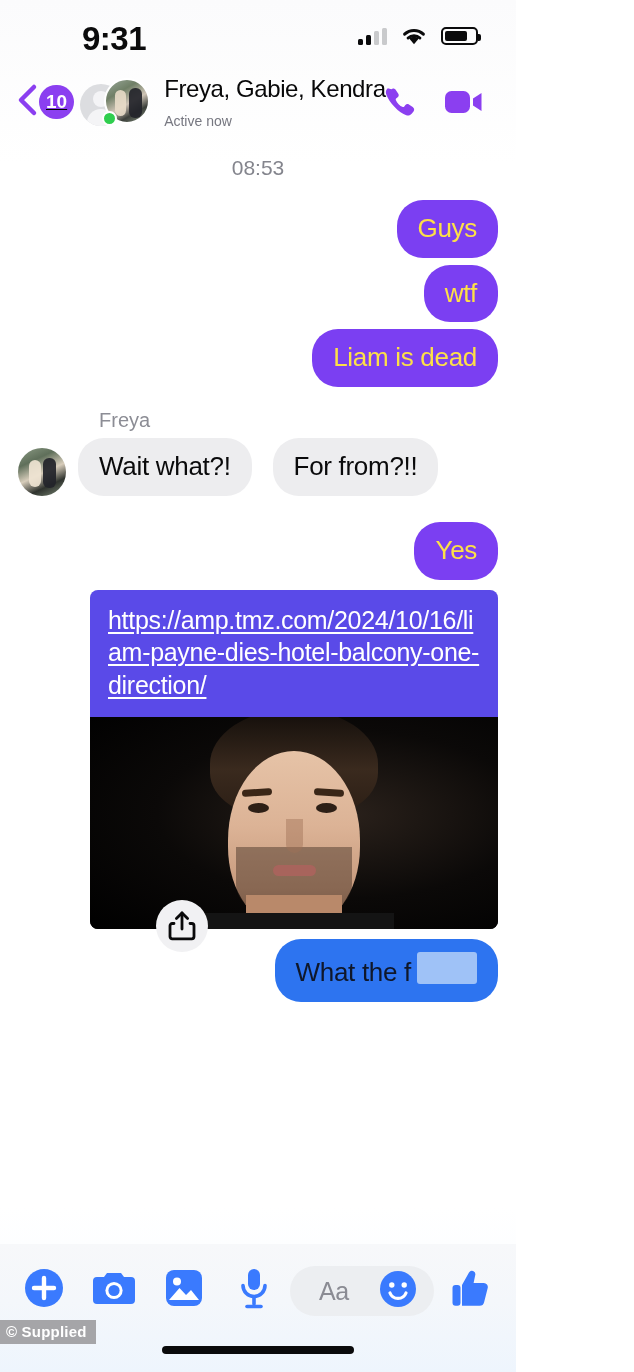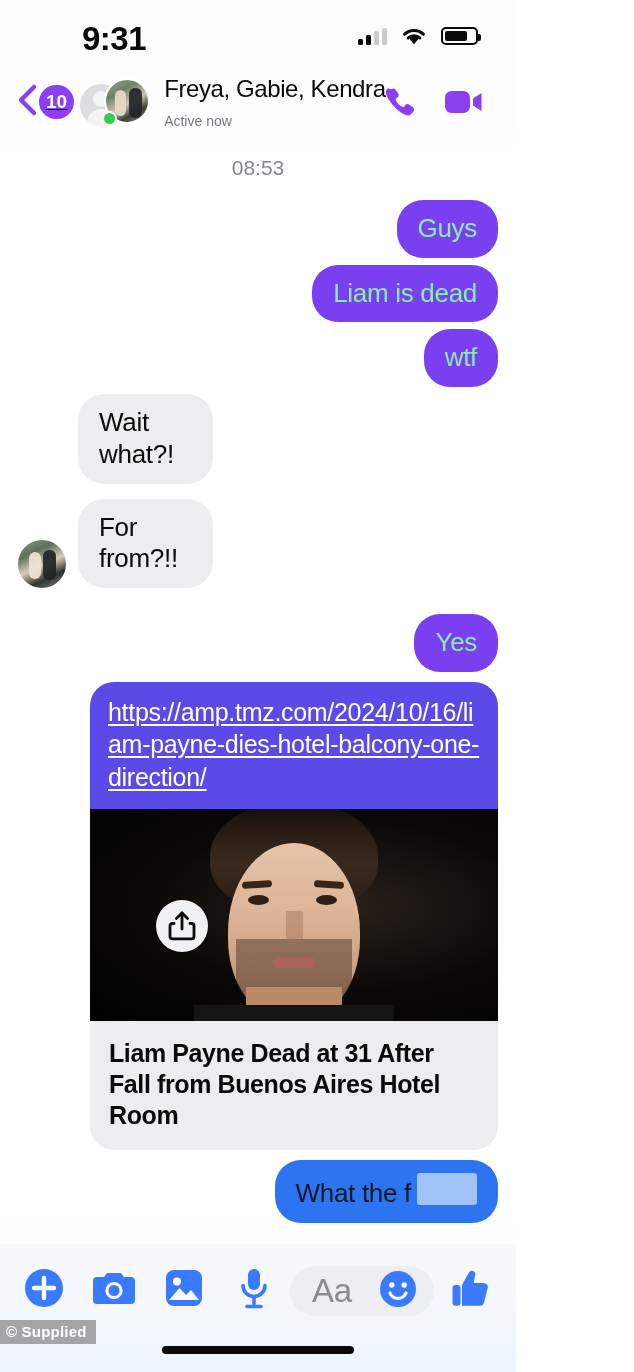--- a/index.html
+++ b/index.html
@@ -128,49 +128,49 @@
   .row.in  { justify-content:flex-start; }
 
   .bubble {
     max-width:78%;
     padding:13px 21px;
     border-radius:26px;
     font-size:26px; line-height:1.22;
     letter-spacing:-0.3px;
     word-break:break-word;
   }
-  .bubble.out { background:#7b3ff2; color:#86efac; }
+  .bubble.out { background:#7b3ff2; color:#fde047; }
   .bubble.out.blue { background:#2d74f0; color:#0f172a; }
   .bubble.in  { background:#ededef; color:#0a0a0b; }
 
   .sender-name {
     font-size:20px; color:#8c8d95;
     margin:22px 0 6px 81px;
   }
   .in-group { display:flex; align-items:flex-end; }
   .in-avatar {
     width:48px; height:48px; border-radius:24px; flex:0 0 auto;
     margin-right:12px; overflow:hidden; position:relative;
     background:linear-gradient(155deg,#8d9c86 0%,#5f6f5a 28%,#d8cdbb 52%,#2f332e 74%,#7f8d79 100%);
   }
   .in-avatar .p1 { position:absolute; left:11px; top:12px; width:12px; height:27px; border-radius:6px; background:#efe4d2; opacity:.92; }
   .in-avatar .p2 { position:absolute; left:25px; top:10px; width:13px; height:30px; border-radius:6px; background:#22232a; opacity:.93; }
-  .in-stack { display:flex; flex-direction:column; align-items:flex-start; gap:15px; }
+  .in-stack { display:flex; flex-direction:row; align-items:flex-start; gap:21px; }
 
   
   .share-btn {
     position:absolute; left:156px; top:762px;
     width:52px; height:52px; border-radius:26px;
     background:#f1f1f3;
     display:flex; align-items:center; justify-content:center;
   }
 
   
   .link-card {
-    width:408px; border-radius:24px; overflow:hidden;
+    width:408px; border-radius:8px; overflow:hidden;
     background:#ededef;
   }
   .link-url {
     background:#5a4ae8; color:#ffffff;
     padding:14px 18px 16px;
     font-size:25px; line-height:1.30; letter-spacing:-0.3px;
     text-decoration:underline; text-underline-offset:3px;
     word-break:break-all;
   }
   .link-img {
@@ -230,21 +230,21 @@
     padding:22px 22px 0;
   }
   .comp-icons { display:flex; align-items:center; gap:26px; }
   .comp-icon { width:44px; height:44px; display:flex; align-items:center; justify-content:center; }
   .comp-input {
     flex:1 1 auto; height:50px; margin:0 14px;
     background:#eceef1; border-radius:25px;
     display:flex; align-items:center;
     padding:0 16px 0 22px;
   }
-  .comp-placeholder { flex:1 1 auto; font-size:33px; color:#8a8b93; letter-spacing:-0.3px; }
+  .comp-placeholder { flex:1 1 auto; font-size:25px; color:#8a8b93; letter-spacing:-0.3px;margin-left:7px; }
   .thumb-btn { width:46px; height:46px; display:flex; align-items:center; justify-content:center; }
 
   .home-indicator {
     position:absolute; left:50%; transform:translateX(-50%);
     bottom:18px; width:192px; height:8px; border-radius:4px; background:#0a0a0b;
   }
   .watermark {
     position:absolute; left:0; bottom:28px;
     background:#a5a5a8; color:#ffffff;
     font-size:15px; font-weight:700;
@@ -322,26 +322,27 @@
   </div>
 
   <div class="messages">
 
     <div class="timestamp">08:53</div>
 
     <div class="row out">
       <div class="bubble out">Guys</div>
     </div>
     <div class="row out">
+      <div class="bubble out">wtf</div>
+    </div>
+    <div class="row out">
       <div class="bubble out">Liam is dead</div>
     </div>
-    <div class="row out">
-      <div class="bubble out">wtf</div>
-    </div>
-
+
+    <div class="sender-name">Freya</div>
     <div class="row in">
       <div class="in-group">
         <div class="in-avatar">
             <span class="p1"></span>
             <span class="p2"></span>
           </div>
         <div class="in-stack">
           <div class="bubble in">Wait what?!</div>
           <div class="bubble in">For from?!!</div>
         </div>
@@ -362,21 +363,20 @@
           <span class="lp-beard"></span>
           <span class="lp-brow l"></span>
           <span class="lp-brow r"></span>
           <span class="lp-eye l"></span>
           <span class="lp-eye r"></span>
           <span class="lp-nose"></span>
           <span class="lp-mouth"></span>
           <span class="lp-neck"></span>
           <span class="lp-shirt"></span>
         </div>
-        <div class="link-title">Liam Payne Dead at 31 After Fall from Buenos Aires Hotel Room</div>
       </div>
     </div>
 
     <div class="row out" style="margin-top:10px">
       <div class="bubble out blue"><span>What the f</span><span class="censor"></span></div>
     </div>
 
     <div class="share-btn">
       <svg width="28" height="30" viewBox="0 0 28 30">
           <path d="M14 2 L14 18" stroke="#0a0a0b" stroke-width="2.8" stroke-linecap="round"></path>

